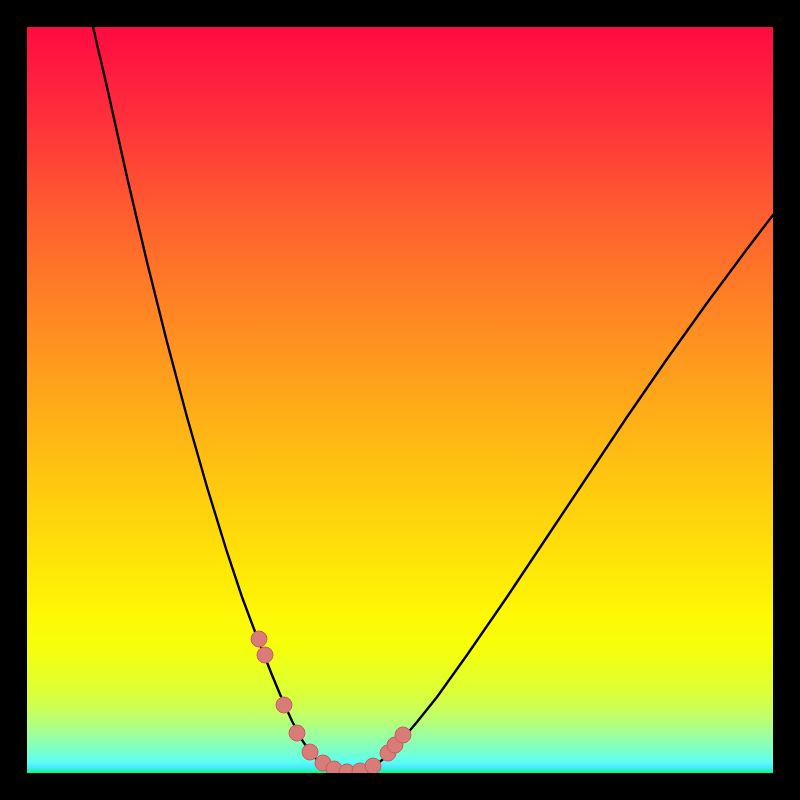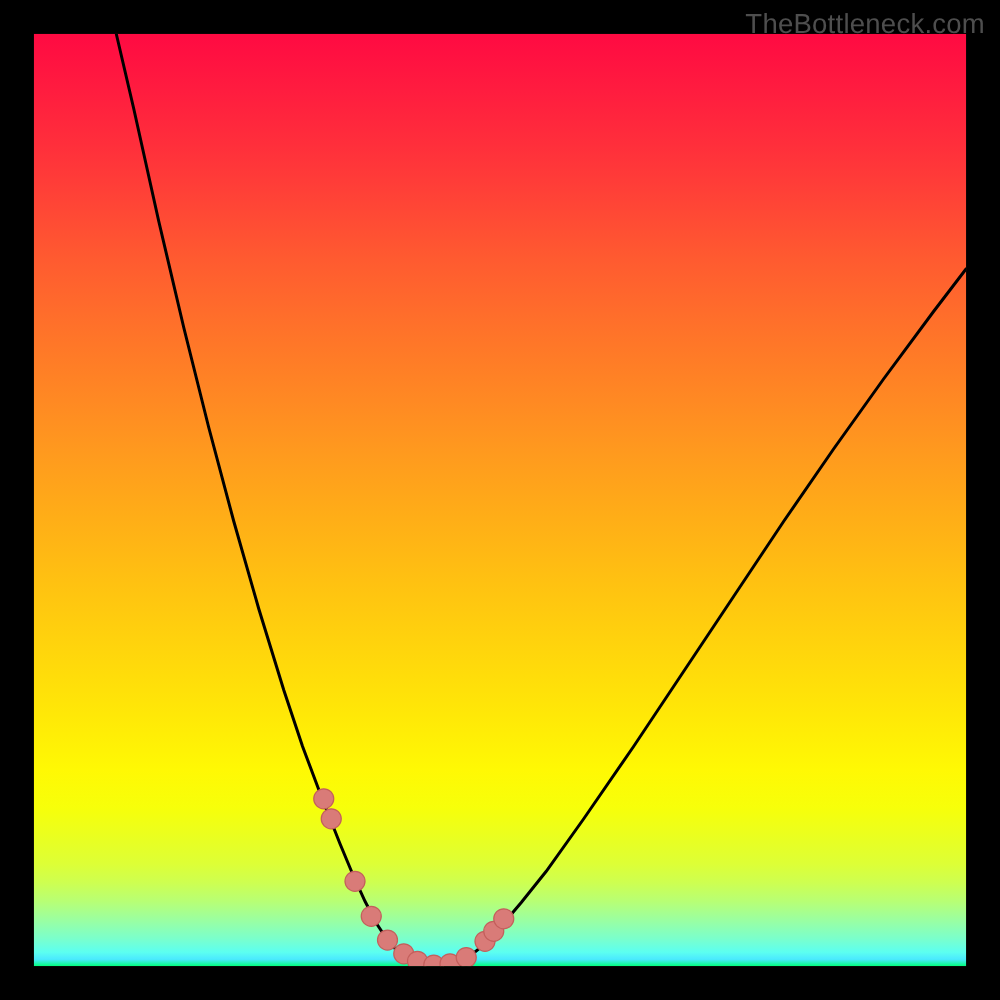--- a/index.html
+++ b/index.html
@@ -89,14 +89,13 @@
           <circle cx="320" cy="745" r="8" fill="#d97b78" stroke="#c45f5c" stroke-width="1"></circle>
           <circle cx="333" cy="744" r="8" fill="#d97b78" stroke="#c45f5c" stroke-width="1"></circle>
           <circle cx="346" cy="739" r="8" fill="#d97b78" stroke="#c45f5c" stroke-width="1"></circle>
           <circle cx="361" cy="726" r="8" fill="#d97b78" stroke="#c45f5c" stroke-width="1"></circle>
           <circle cx="368" cy="718" r="8" fill="#d97b78" stroke="#c45f5c" stroke-width="1"></circle>
           <circle cx="376" cy="708" r="8" fill="#d97b78" stroke="#c45f5c" stroke-width="1"></circle>
         </g>
     </svg>
   </div>
 
-  <div class="watermark">TheBottleneck.com</div>
 </div>
 
 </body></html>

